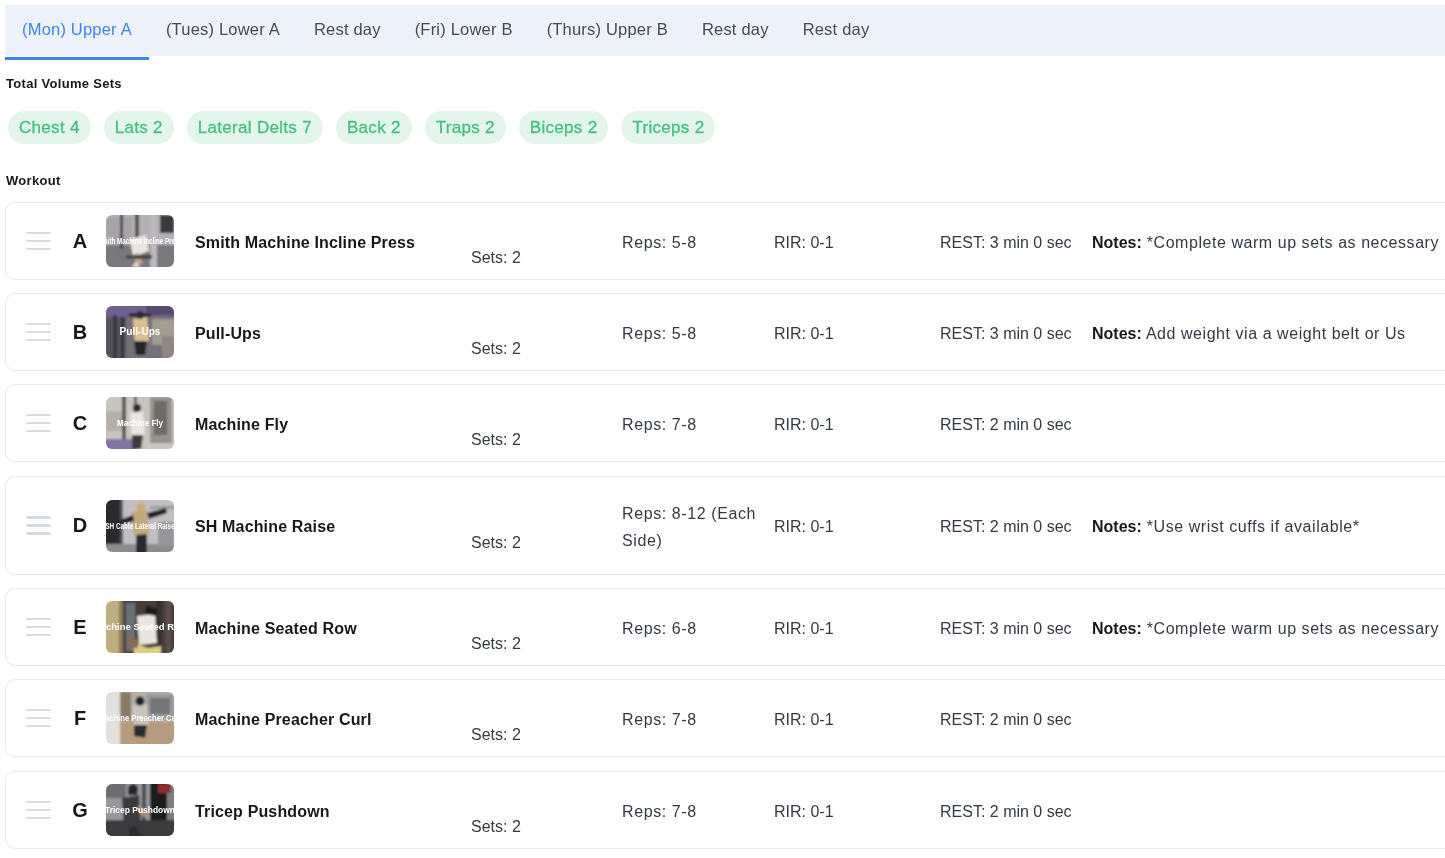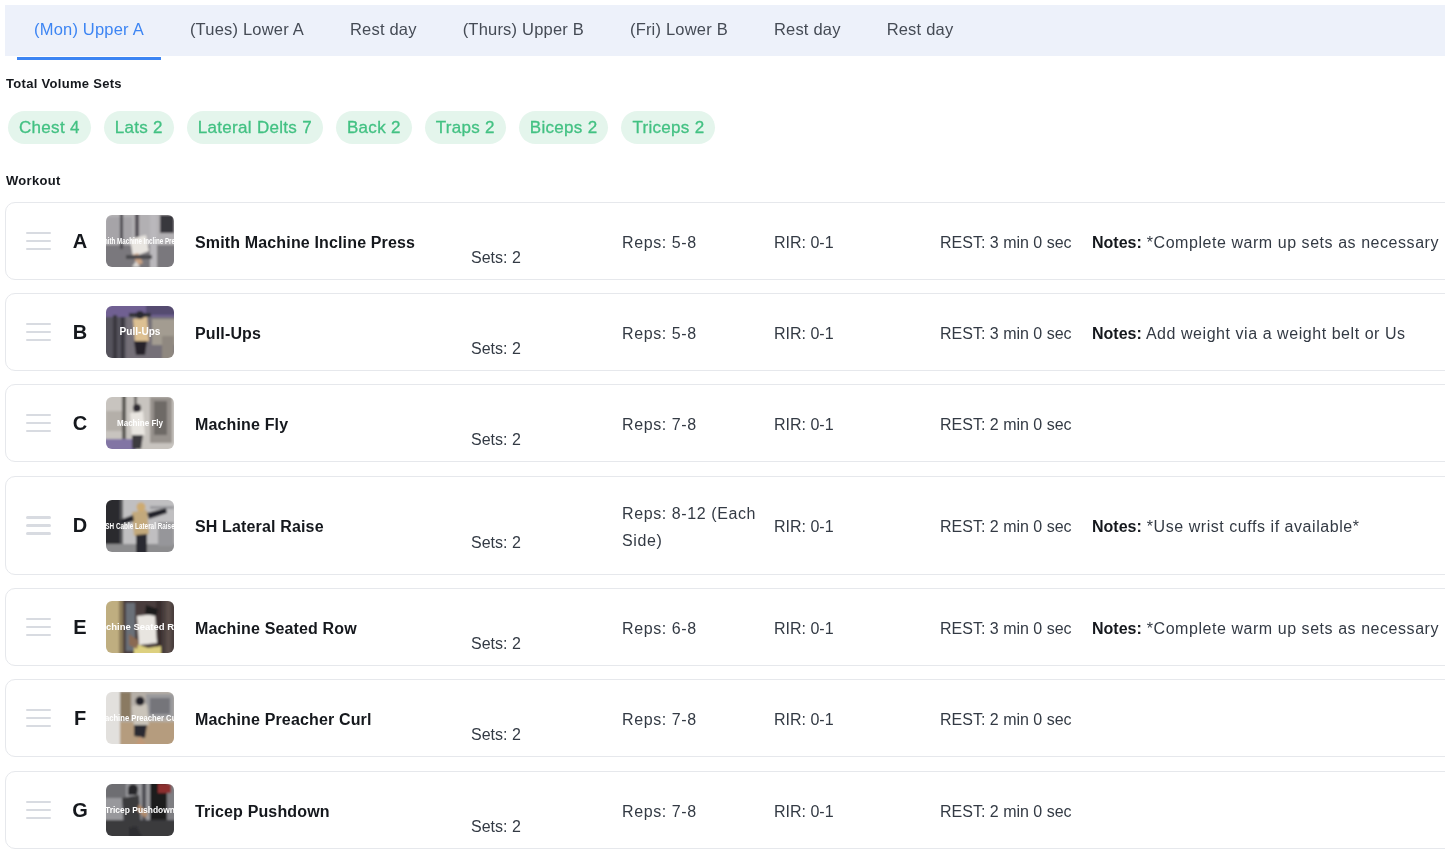--- a/index.html
+++ b/index.html
@@ -1,21 +1,21 @@
 <!DOCTYPE html>
 <html><head>
 <meta charset="utf-8">
 <style>
 * { margin:0; padding:0; box-sizing:border-box; }
 html,body { width:1445px; height:858px; overflow:hidden; background:#fff;
   font-family:"Liberation Sans", sans-serif; }
 .tabbar { position:absolute; left:5px; top:5px; right:0; height:51px;
   background:#edf1fa; display:flex; align-items:center; }
 .tab { position:relative; height:59px; display:flex; align-items:center;
-  padding:0 17px 2px 17px; font-size:16.5px; color:#454b55; letter-spacing:0.2px; white-space:nowrap;margin-left:12px; }
+  padding:0 17px 2px 17px; font-size:16.5px; color:#454b55; letter-spacing:0.2px; white-space:nowrap; }
 .tab.active { color:#3d85f3; }
 .tab.active::after { content:""; position:absolute; left:0; right:0; bottom:0;
   height:3px; background:#3d85f3; }
 .h1 { position:absolute; left:6px; font-size:13px; font-weight:bold; color:#15181d;
   letter-spacing:0.3px; }
 .pills { position:absolute; left:8px; top:111px; display:flex; gap:13px; }
 .pill { height:33px; display:flex; align-items:center; padding:0 11px;
   background:#e4f5ec; color:#43c183; -webkit-text-stroke:0.3px #43c183; border-radius:17px; font-size:17px;
   letter-spacing:0.3px; white-space:nowrap; }
 .card { position:absolute; left:5px; width:1600px; background:#fff;
@@ -36,22 +36,22 @@
 .rest { flex:none; width:152px; position:relative; top:1.5px;margin-left:26px; }
 .notes { flex:1; padding-right:20px; white-space:nowrap; overflow:hidden; letter-spacing:0.55px; position:relative; top:1.5px; }
 .notes b { color:#15181d; letter-spacing:0;text-align:right; }
 </style>
 </head>
 <body>
 <div class="tabbar">
   <div class="tab active">(Mon) Upper A</div>
   <div class="tab">(Tues) Lower A</div>
   <div class="tab">Rest day</div>
+  <div class="tab">(Fri) Lower B</div>
   <div class="tab">(Thurs) Upper B</div>
-  <div class="tab">(Fri) Lower B</div>
   <div class="tab">Rest day</div>
   <div class="tab">Rest day</div>
 </div>
 
 <div class="h1" style="top:75.5px;">Total Volume Sets</div>
 <div class="pills">
   <div class="pill">Chest 4</div>
   <div class="pill">Lats 2</div>
   <div class="pill">Lateral Delts 7</div>
   <div class="pill">Back 2</div>
@@ -207,21 +207,21 @@
       <path d="M41 13 L60 8 L61 13 L43 19 Z" fill="#23232a"></path>
       <path d="M27 15 L14 20 L15 25 L28 21 Z" fill="#23232a"></path>
       <path d="M30 35 L41 34 L41 54 L30 54 Z" fill="#2b2b33"></path>
       <circle cx="35" cy="7" r="4.5" fill="#cdab72"></circle>
       </g>
       <g transform="translate(34 29) scale(0.75 1)">
           <text x="0" y="0" text-anchor="middle" font-size="8.5" font-weight="bold" fill="#fff" font-family="Liberation Sans">SH Cable Lateral Raise</text>
         </g>
     </svg>
   </div>
-  <div class="name">SH Lateral Raise</div>
+  <div class="name">SH Machine Raise</div>
   <div class="sets">Sets: 2</div>
   <div class="reps">Reps: 8-12 (Each Side)</div>
   <div class="rir">RIR: 0-1</div>
   <div class="rest">REST: 2 min 0 sec</div>
   <div class="notes"><b>Notes:</b> *Use wrist cuffs if available*</div>
 </div>
 
 <div class="card" style="top:588px; height:78px;">
   <div class="handle">
       <div></div>

